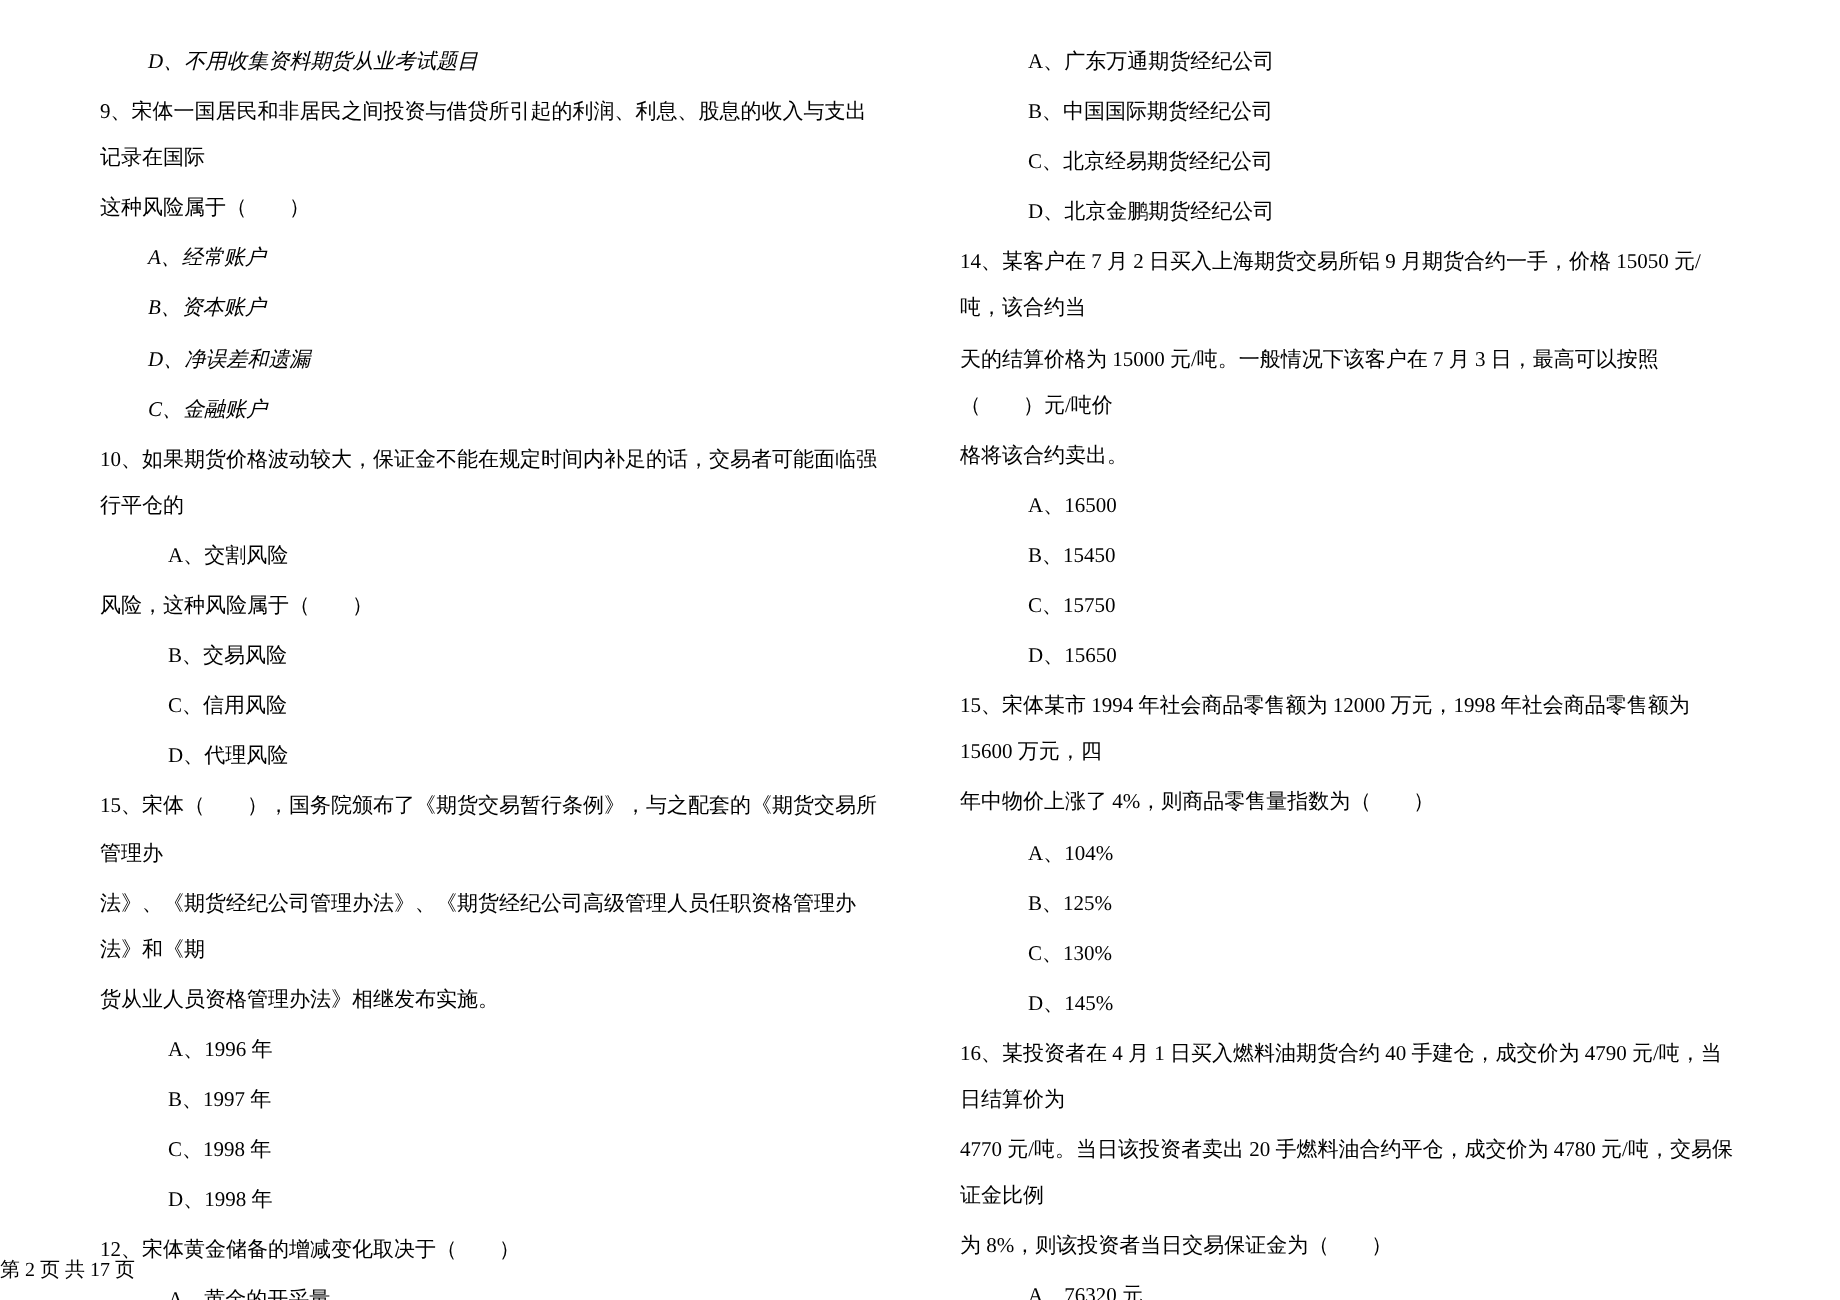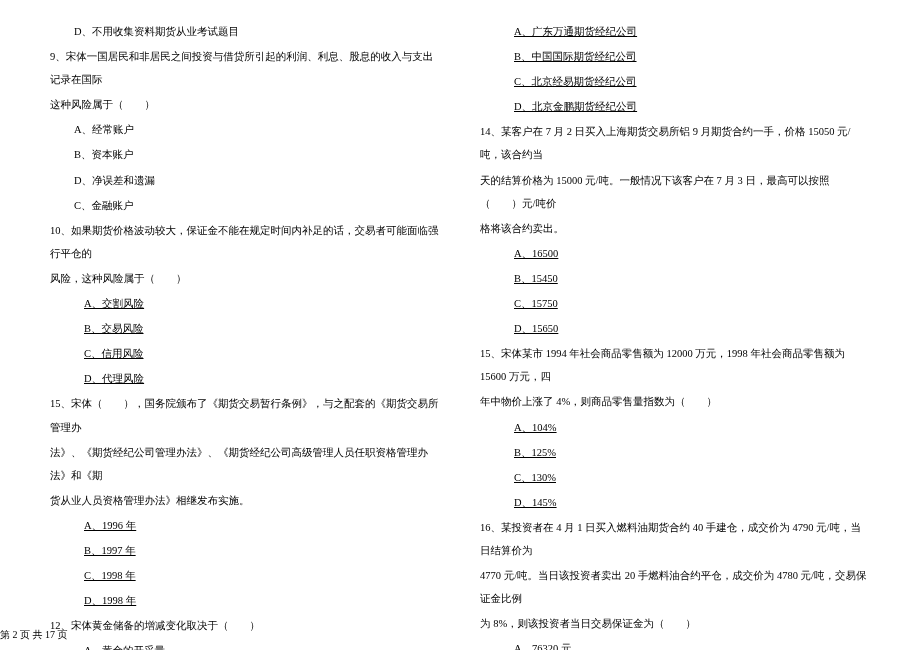--- a/index.html
+++ b/index.html
@@ -16,22 +16,22 @@
   .page {
     display: flex;
     padding: 20px 50px 30px 50px;
     gap: 40px;
   }
   .col {
     flex: 1;
     line-height: 2.2;
   }
   .item { margin-bottom: 2px; }
-  .indent1 { padding-left: 24px; }
-  .indent2 { padding-left: 34px; text-decoration: underline; }
+  .indent1 { padding-left: 24px; font-style: italic; }
+  .indent2 { padding-left: 34px; }
   .footer {
     position: absolute;
     bottom: 8px;
     left: 0;
     width: 100%;
     text-align: left;
     font-size: 10px;
   }
 </style>
 </head>
@@ -40,22 +40,22 @@
 <div class="page">
   <div class="col" id="col-left">
       <div class="item indent1">D、不用收集资料期货从业考试题目</div>
       <div class="item ">9、宋体一国居民和非居民之间投资与借贷所引起的利润、利息、股息的收入与支出记录在国际</div>
       <div class="item ">这种风险属于（　　）</div>
       <div class="item indent1">A、经常账户</div>
       <div class="item indent1">B、资本账户</div>
       <div class="item indent1">D、净误差和遗漏</div>
       <div class="item indent1">C、金融账户</div>
       <div class="item ">10、如果期货价格波动较大，保证金不能在规定时间内补足的话，交易者可能面临强行平仓的</div>
+      <div class="item indent2">A、交割风险</div>
       <div class="item ">风险，这种风险属于（　　）</div>
-      <div class="item indent2">A、交割风险</div>
       <div class="item indent2">B、交易风险</div>
       <div class="item indent2">C、信用风险</div>
       <div class="item indent2">D、代理风险</div>
       <div class="item ">15、宋体（　　），国务院颁布了《期货交易暂行条例》，与之配套的《期货交易所管理办</div>
       <div class="item ">法》、《期货经纪公司管理办法》、《期货经纪公司高级管理人员任职资格管理办法》和《期</div>
       <div class="item ">货从业人员资格管理办法》相继发布实施。</div>
       <div class="item indent2">A、1996 年</div>
       <div class="item indent2">B、1997 年</div>
       <div class="item indent2">C、1998 年</div>
       <div class="item indent2">D、1998 年</div>

